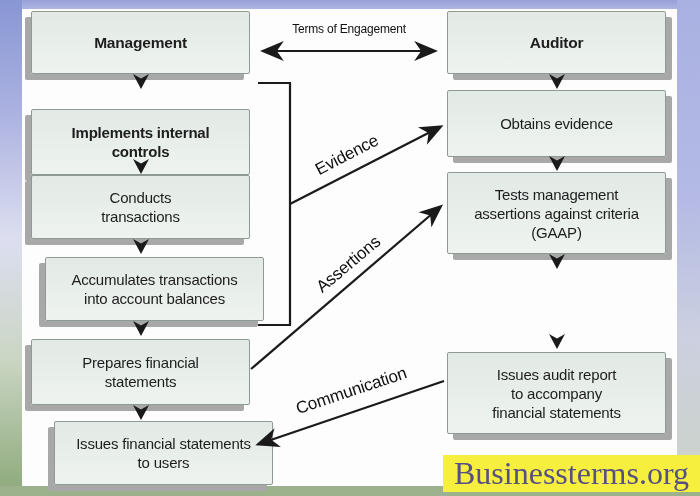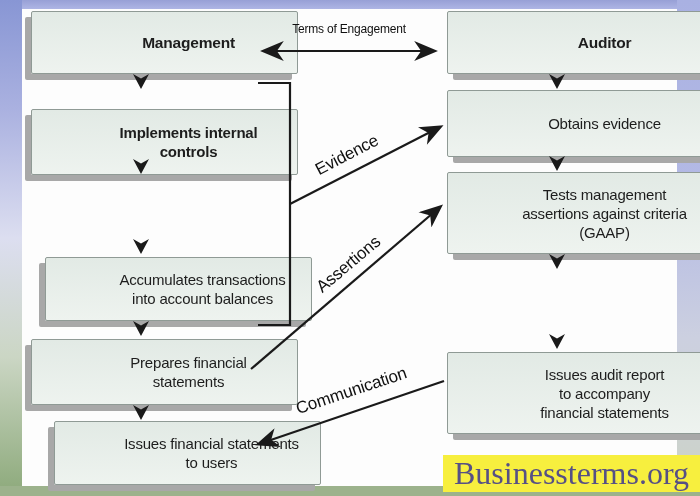--- a/index.html
+++ b/index.html
@@ -21,21 +21,21 @@
   .border-bottom{position:absolute;left:0;top:486px;width:700px;height:10px;
     background:#9cb28c;z-index:3;}
 
   
   .box{
     position:absolute;width:217px;
     background:linear-gradient(180deg,#e2eae5,#eef3ef);
     border:1px solid #8f9a95;border-radius:2px;
     display:flex;align-items:center;justify-content:center;
     text-align:center;font-size:15px;line-height:19px;color:#1d1d1d;
-    letter-spacing:-0.2px;z-index:4;padding-left:48px;
+    letter-spacing:-0.2px;z-index:4;
   }
   .box span{white-space:pre-line;}
   .box.l{left:31px;box-shadow:-6px 6px 0 0 #a8a8a8;}
   .box.r{left:447px;box-shadow:6px 6px 0 0 #a8a8a8;}
   .hdr{font-weight:bold;font-size:15.5px;}
 
   svg.overlay{position:absolute;left:0;top:0;z-index:5;pointer-events:none;}
 
   .lbl{
     position:absolute;font-size:17px;color:#101010;text-align:center;
@@ -62,20 +62,24 @@
   <div class="border-left"></div>
   <div class="border-right"></div>
   <div class="border-bottom"></div>
 
   <div class="box l" style="top:11px;height:61px;">
     <span class="hdr">Management</span>
   </div>
   <div class="box l" style="top:109px;height:64px;font-weight:bold;">
     <span>Implements internal
 controls</span>
+  </div>
+  <div class="box l" style="top:175px;height:62px;">
+    <span>Conducts
+transactions</span>
   </div>
   <div class="box l" style="top:257px;height:62px;margin-left:14px;">
     <span>Accumulates transactions
 into account balances</span>
   </div>
   <div class="box l" style="top:339px;height:64px;">
     <span>Prepares financial
 statements</span>
   </div>
   <div class="box l" style="top:421px;height:62px;margin-left:23px;">

